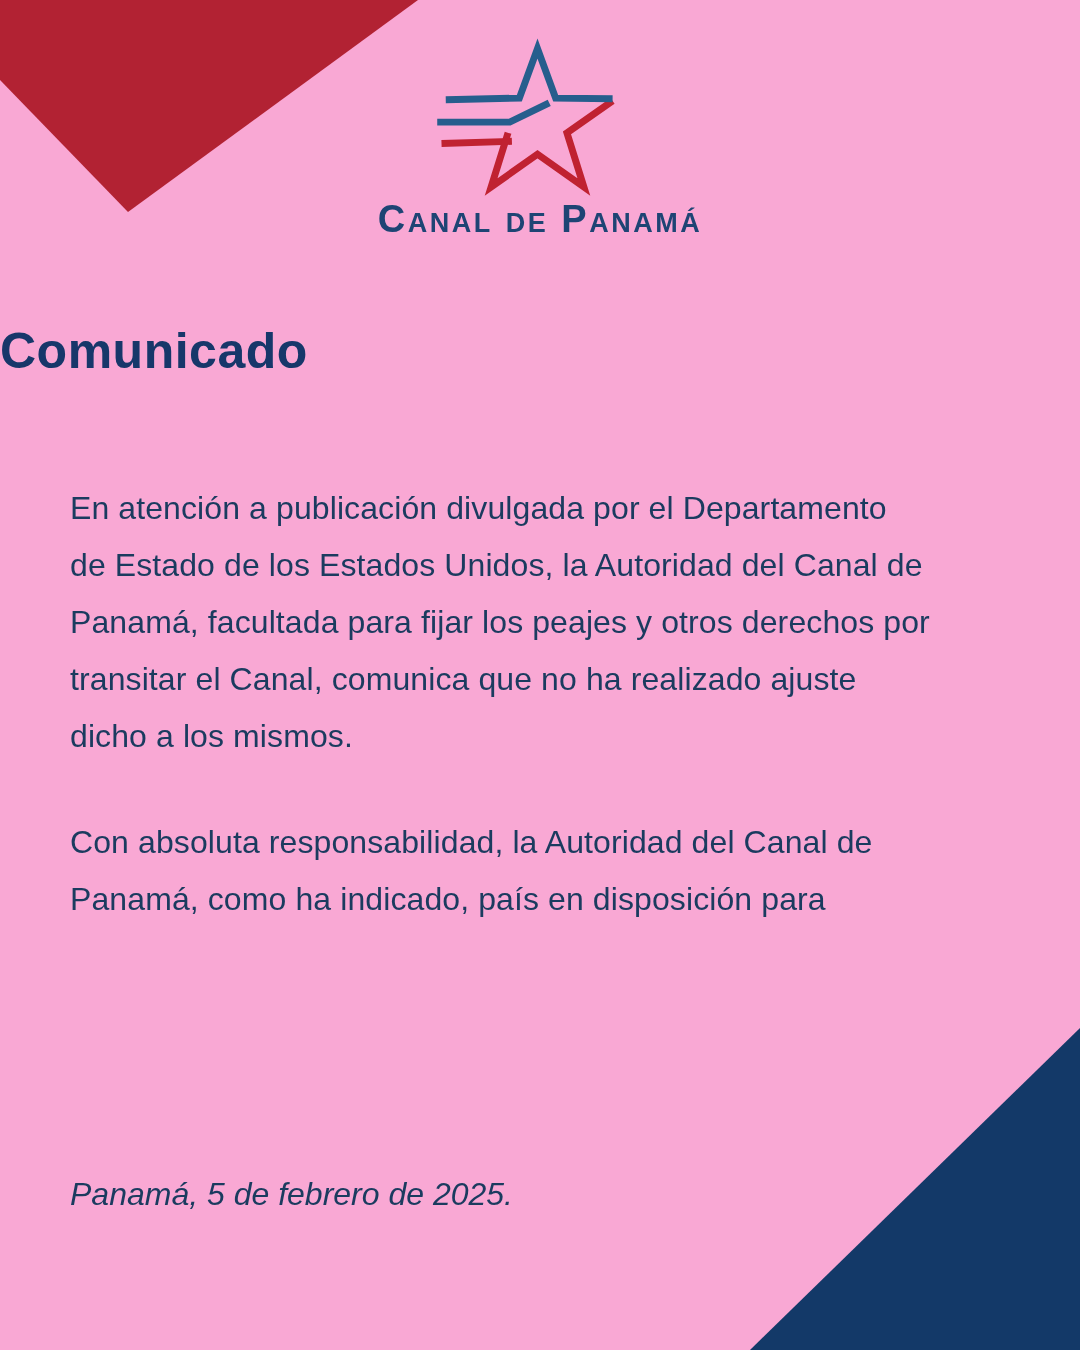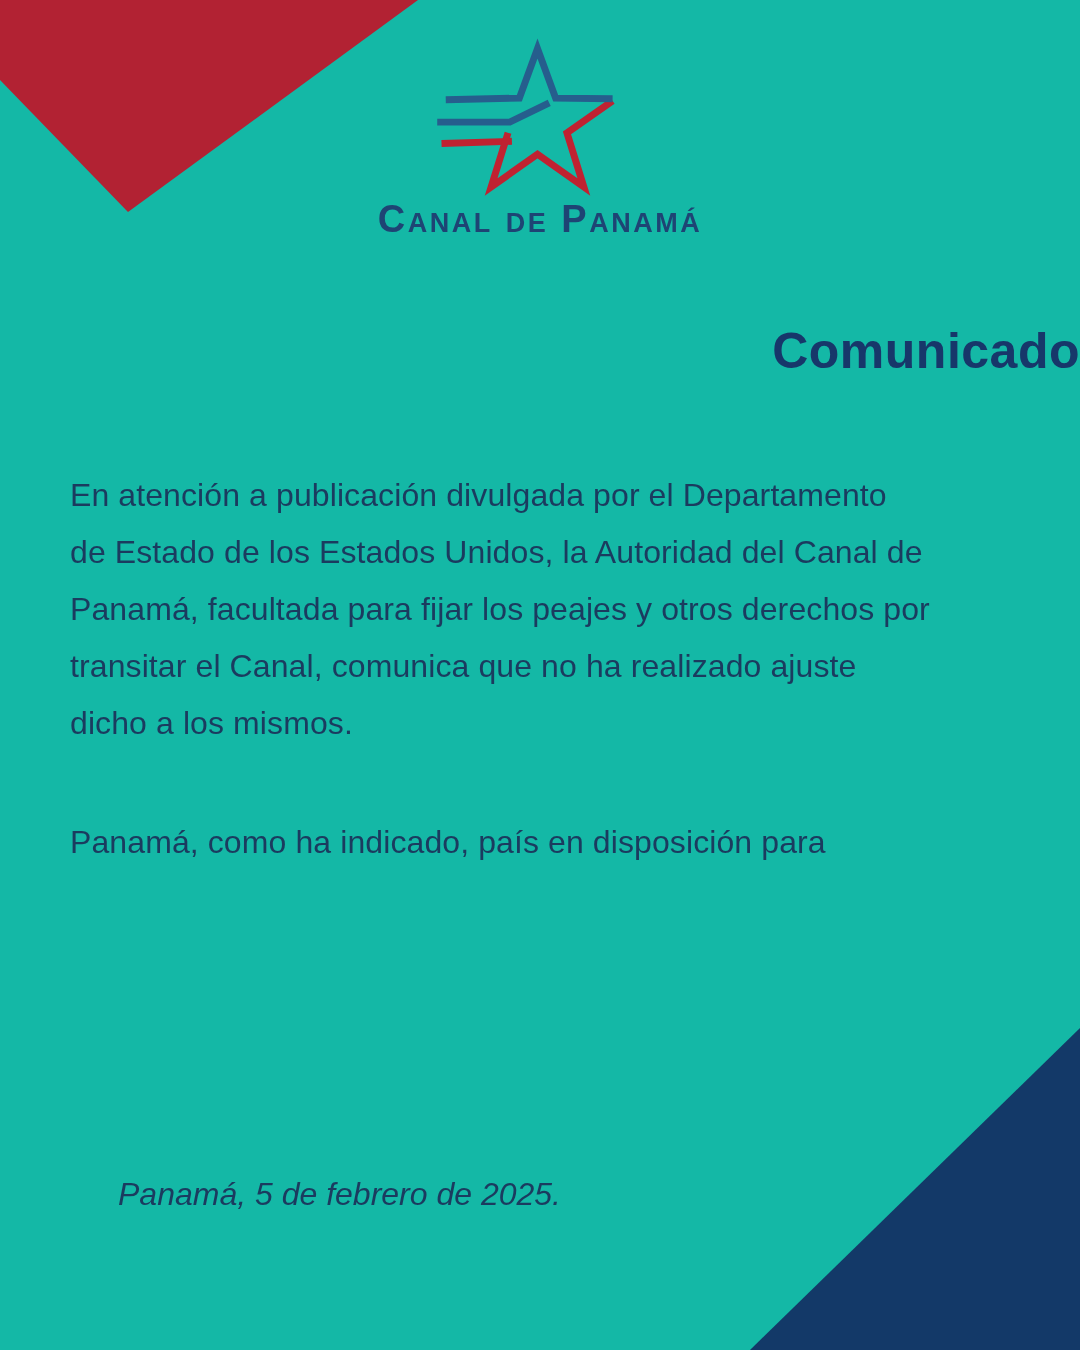--- a/index.html
+++ b/index.html
@@ -6,21 +6,21 @@
   body {
     width: 1080px; height: 1350px;
     background: #ffffff;
     font-family: "Liberation Sans", sans-serif;
     -webkit-font-smoothing: antialiased;
   }
   .page {
     position: relative;
     width: 1080px; height: 1350px;
     overflow: hidden;
-    background: #14b8a6;
+    background: #f9a8d4;
   }
   
   .corner-red {
     position: absolute; left: 0; top: 0;
     width: 420px; height: 215px;
     background: #b22233;
     clip-path: polygon(0 0, 418px 0, 128px 212px, 0 80px);
   }
   .corner-navy {
     position: absolute; right: 0; bottom: 0;
@@ -41,46 +41,45 @@
     font-variant: small-caps;
     font-weight: bold;
     font-size: 38px;
     letter-spacing: 2.5px;
     color: #1e4474;
   }
   
   .heading {
     position: absolute; left: 0; top: 322px;
     width: 1080px;
-    text-align: right;
+    text-align: left;
     font-weight: bold;
     font-size: 50px;
     letter-spacing: 0.5px;
     color: #17376a;
   }
   
   .paragraph {
     position: absolute; left: 70px;
     width: 945px;
     color: #1b3b5f;
     font-size: 32px;
     font-weight: 400;
     line-height: 57px;
     letter-spacing: 0.1px;
   }
-  .p1 { top: 467px; }
+  .p1 { top: 480px; }
   .p2 { top: 814px; }
   .dateline {
     position: absolute; left: 70px; top: 1166px;
     width: 945px;
     color: #1b3b5f;
     font-size: 32px;
     font-style: italic;
     line-height: 57px;
-    margin-left: 48px;
   }
 </style>
 </head>
 <body>
 
 <div class="page">
 
   <div class="corner-red"></div>
   <div class="corner-navy"></div>
 
@@ -99,18 +98,19 @@
 
   <div class="paragraph p1">
     <div>En atención a publicación divulgada por el Departamento</div>
     <div>de Estado de los Estados Unidos, la Autoridad del Canal de</div>
     <div>Panamá, facultada para fijar los peajes y otros derechos por</div>
     <div>transitar el Canal, comunica que no ha realizado ajuste</div>
     <div>dicho a los mismos.</div>
   </div>
 
   <div class="paragraph p2">
+    <div>Con absoluta responsabilidad, la Autoridad del Canal de</div>
     <div>Panamá, como ha indicado, país en disposición para</div>
   </div>
 
   <div class="dateline">Panamá, 5 de febrero de 2025.</div>
 
 </div>
 
 </body></html>

